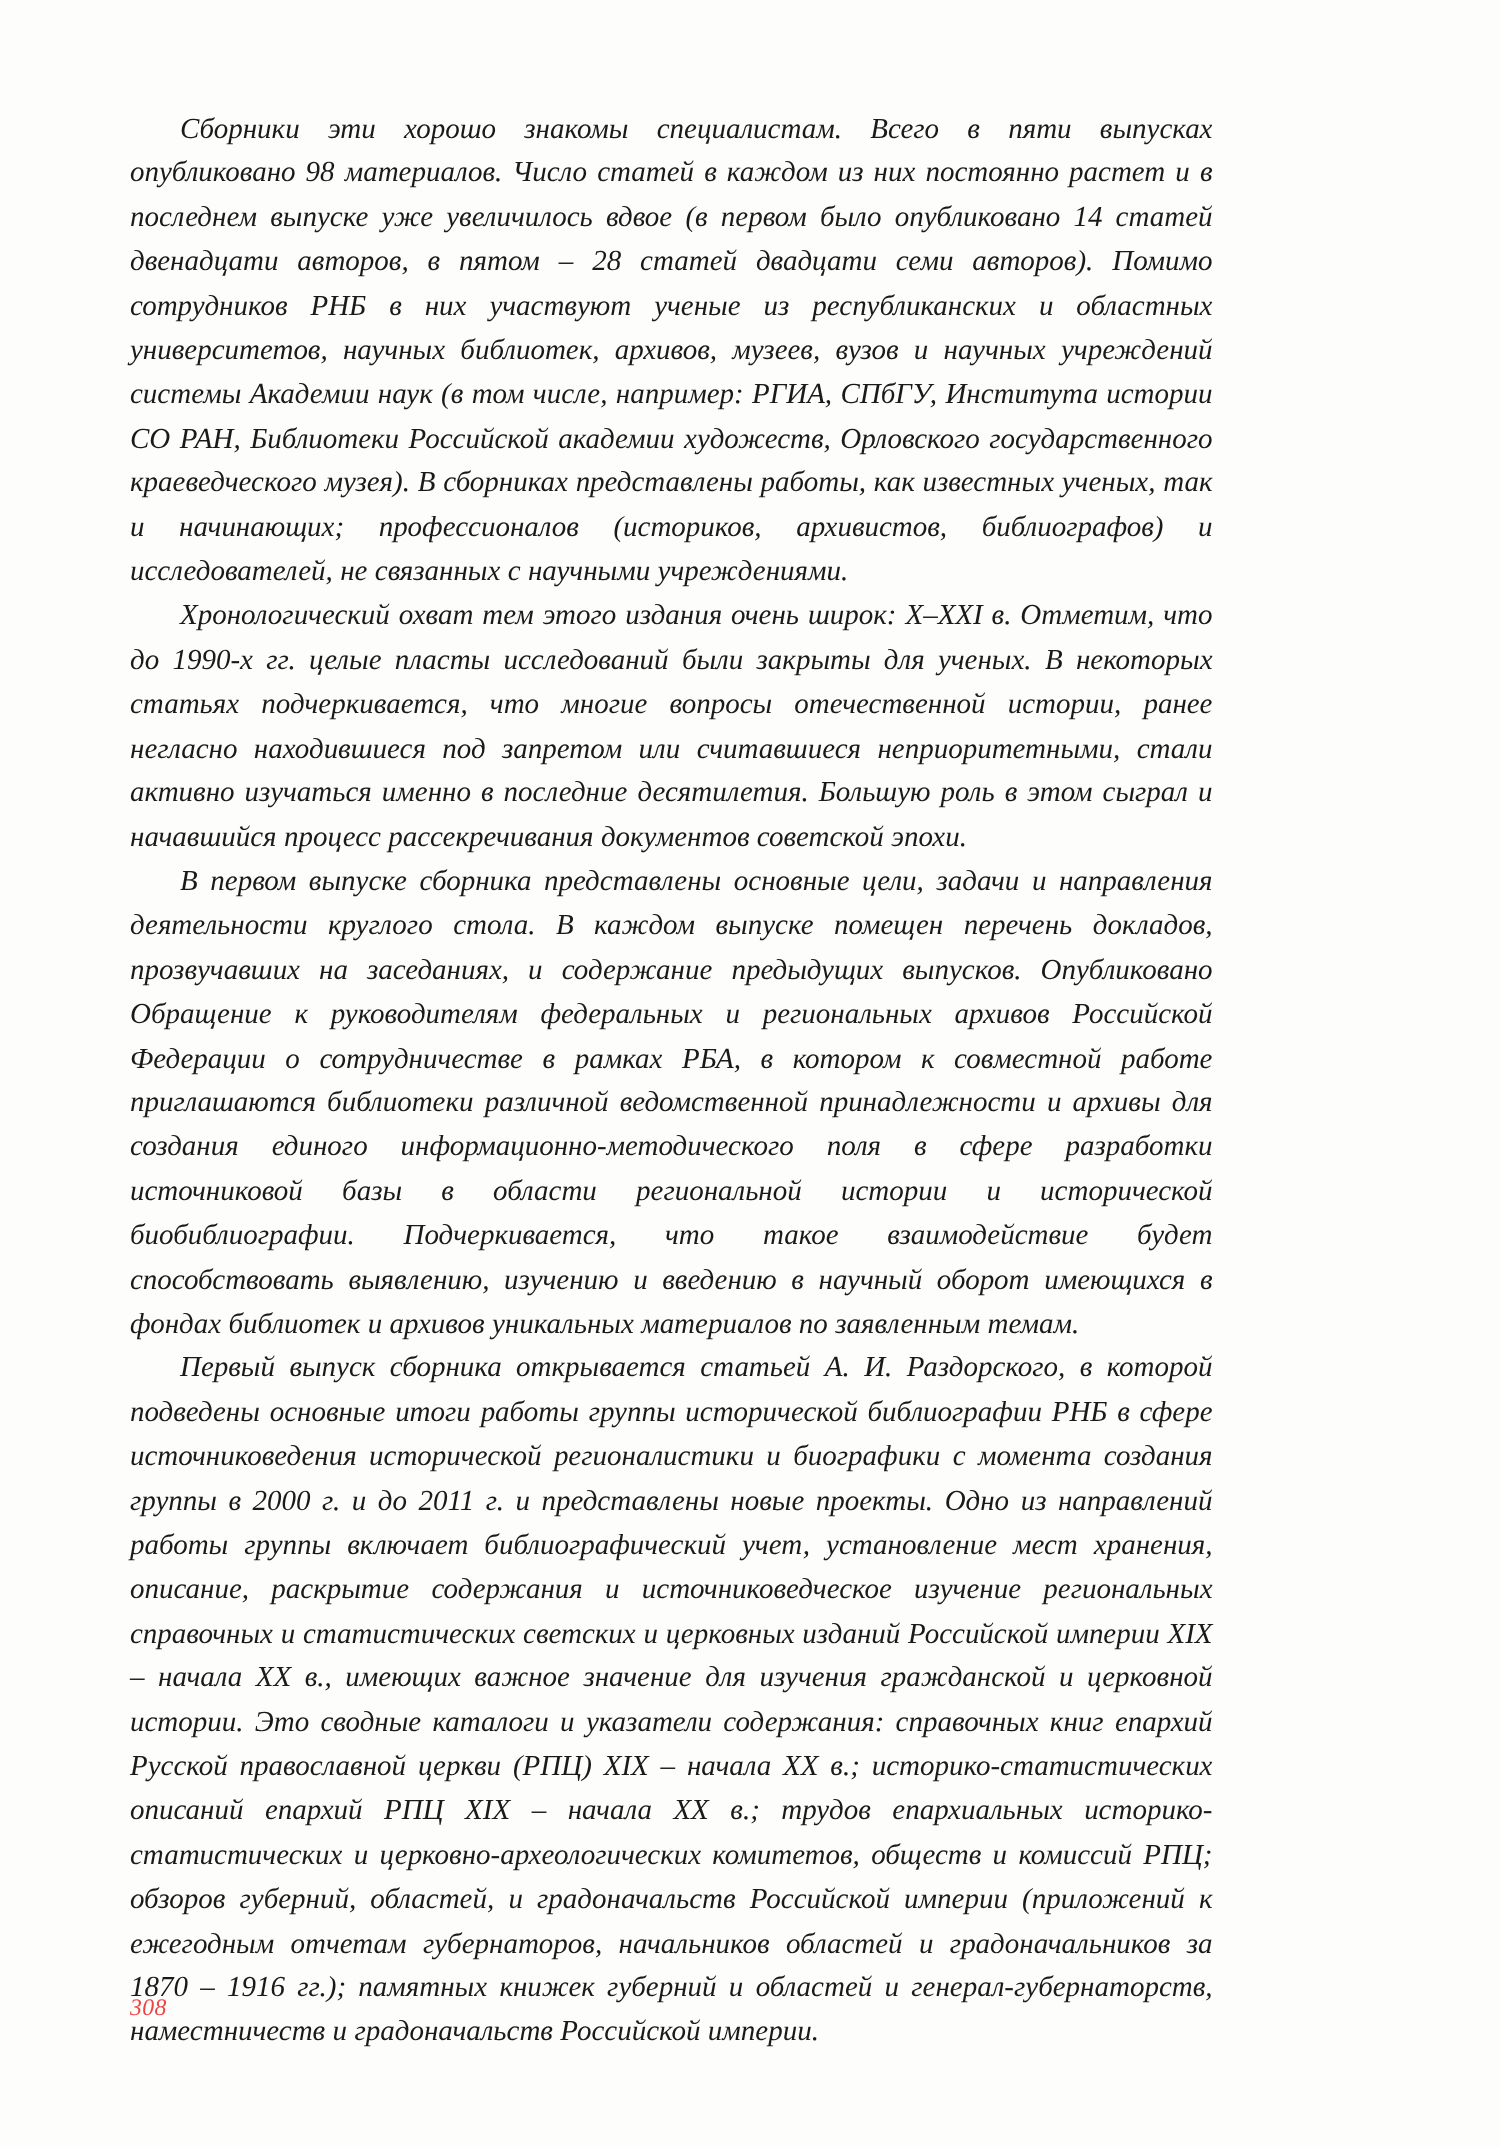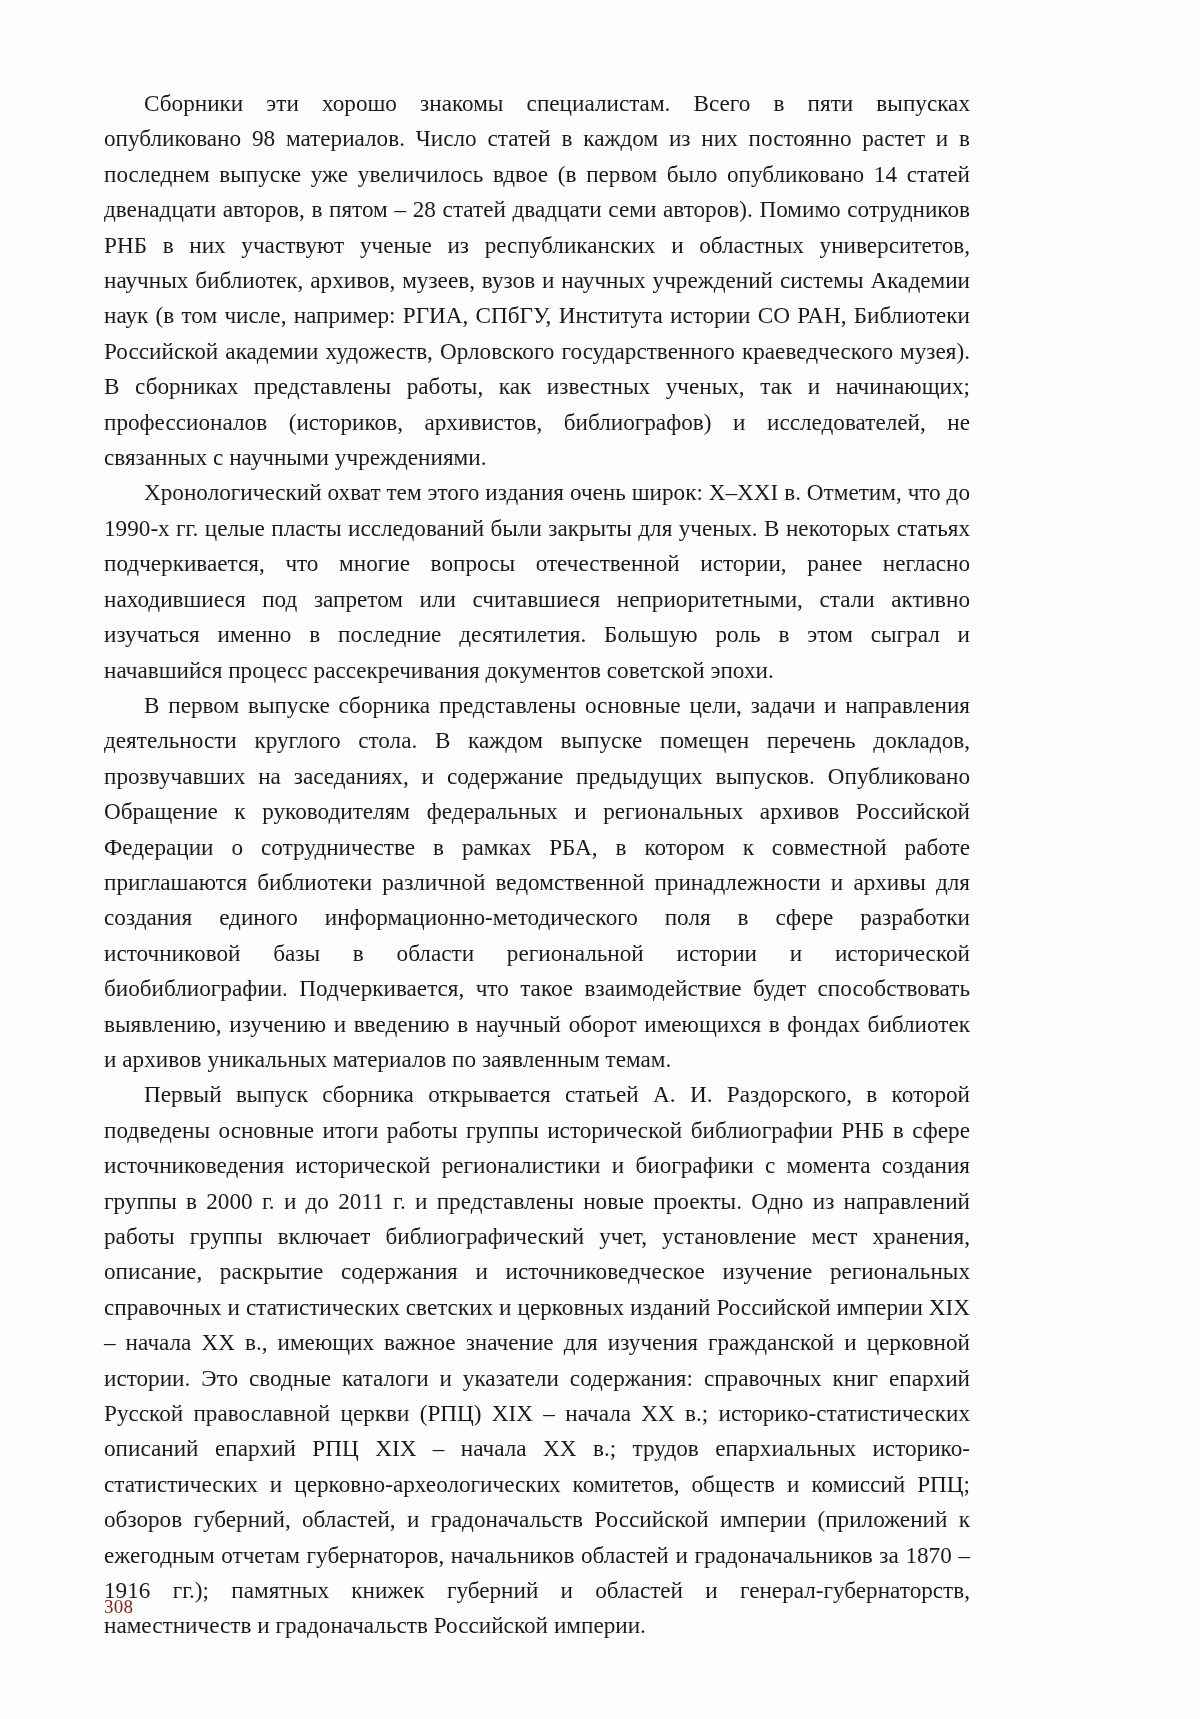--- a/index.html
+++ b/index.html
@@ -15,20 +15,21 @@
     color: #1a1a1a;
     overflow: hidden;
   }
   .page {
     position: absolute;
     left: 0;
     top: 0;
     width: 1200px;
     height: 1719px;
     background: #fdfdfb;
+    font-style: italic;
   }
   .text-column {
     position: absolute;
     left: 104px;
     top: 86px;
     width: 866px;
   }
   p.para {
     margin: 0;
     font-size: 23.2px;
@@ -39,21 +40,21 @@
     hyphens: manual;
     -webkit-hyphens: manual;
     word-spacing: 0.1px;
   }
   .folio {
     position: absolute;
     left: 104px;
     top: 1596px;
     font-size: 19px;
     line-height: 22px;
-    color: #7f1d1d;
+    color: #ef4444;
     letter-spacing: 0.3px;
   }
 </style>
 </head>
 <body>
 
 <div class="page">
   <div class="text-column">
     <p class="para">Сборники эти хорошо знакомы специалистам. Всего в пяти выпусках опубликовано 98 материалов. Число статей в каждом из них постоянно растет и в последнем выпуске уже увеличилось вдвое (в первом было опубликовано 14 статей двенадцати авторов, в пятом – 28 статей двадцати семи авторов). Помимо сотрудников РНБ в них участвуют ученые из республиканских и областных университетов, научных библиотек, архивов, музеев, вузов и научных учреждений системы Академии наук (в том числе, например: РГИА, СПбГУ, Института истории СО РАН, Библиотеки Российской академии художеств, Орловского государственного краеведческого музея). В сборниках представлены работы, как известных ученых, так и начинающих; профессионалов (историков, архивистов, библиографов) и исследователей, не связанных с научными учреждениями.</p>
     <p class="para">Хронологический охват тем этого издания очень широк: X–XXI в. Отметим, что до 1990-х гг. целые пласты исследований были закрыты для ученых. В некоторых статьях подчеркивается, что многие вопросы отечественной истории, ранее негласно находившиеся под запретом или считавшиеся неприоритетными, стали активно изучаться именно в последние десятилетия. Большую роль в этом сыграл и начавшийся процесс рассекречивания документов советской эпохи.</p>

